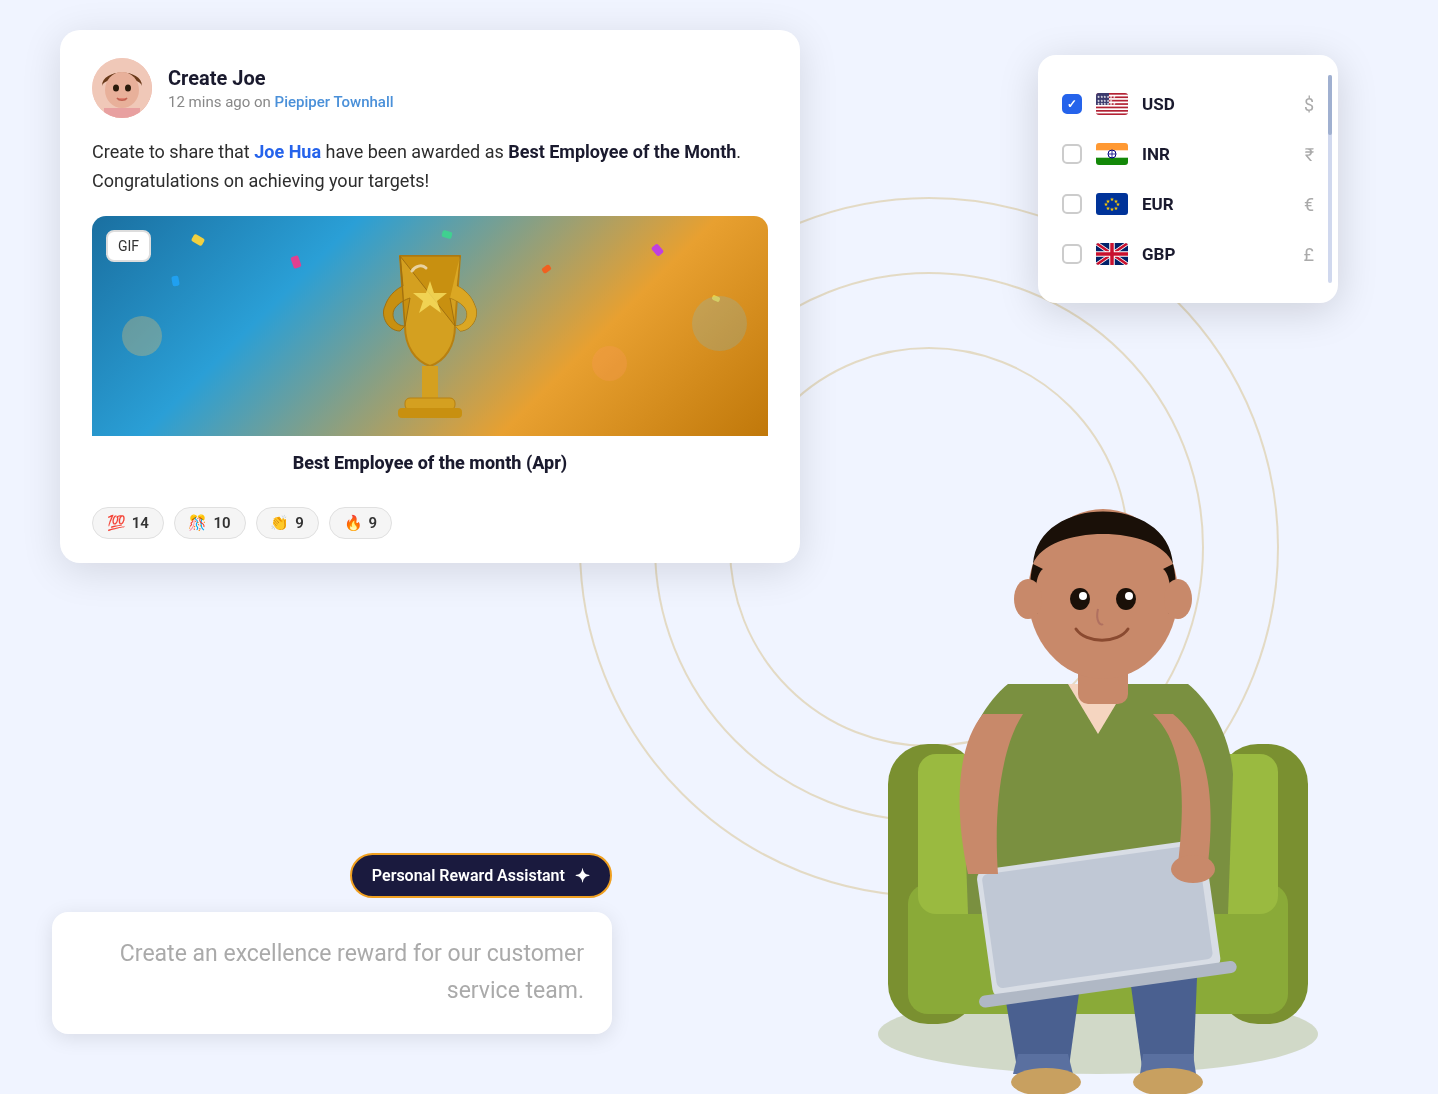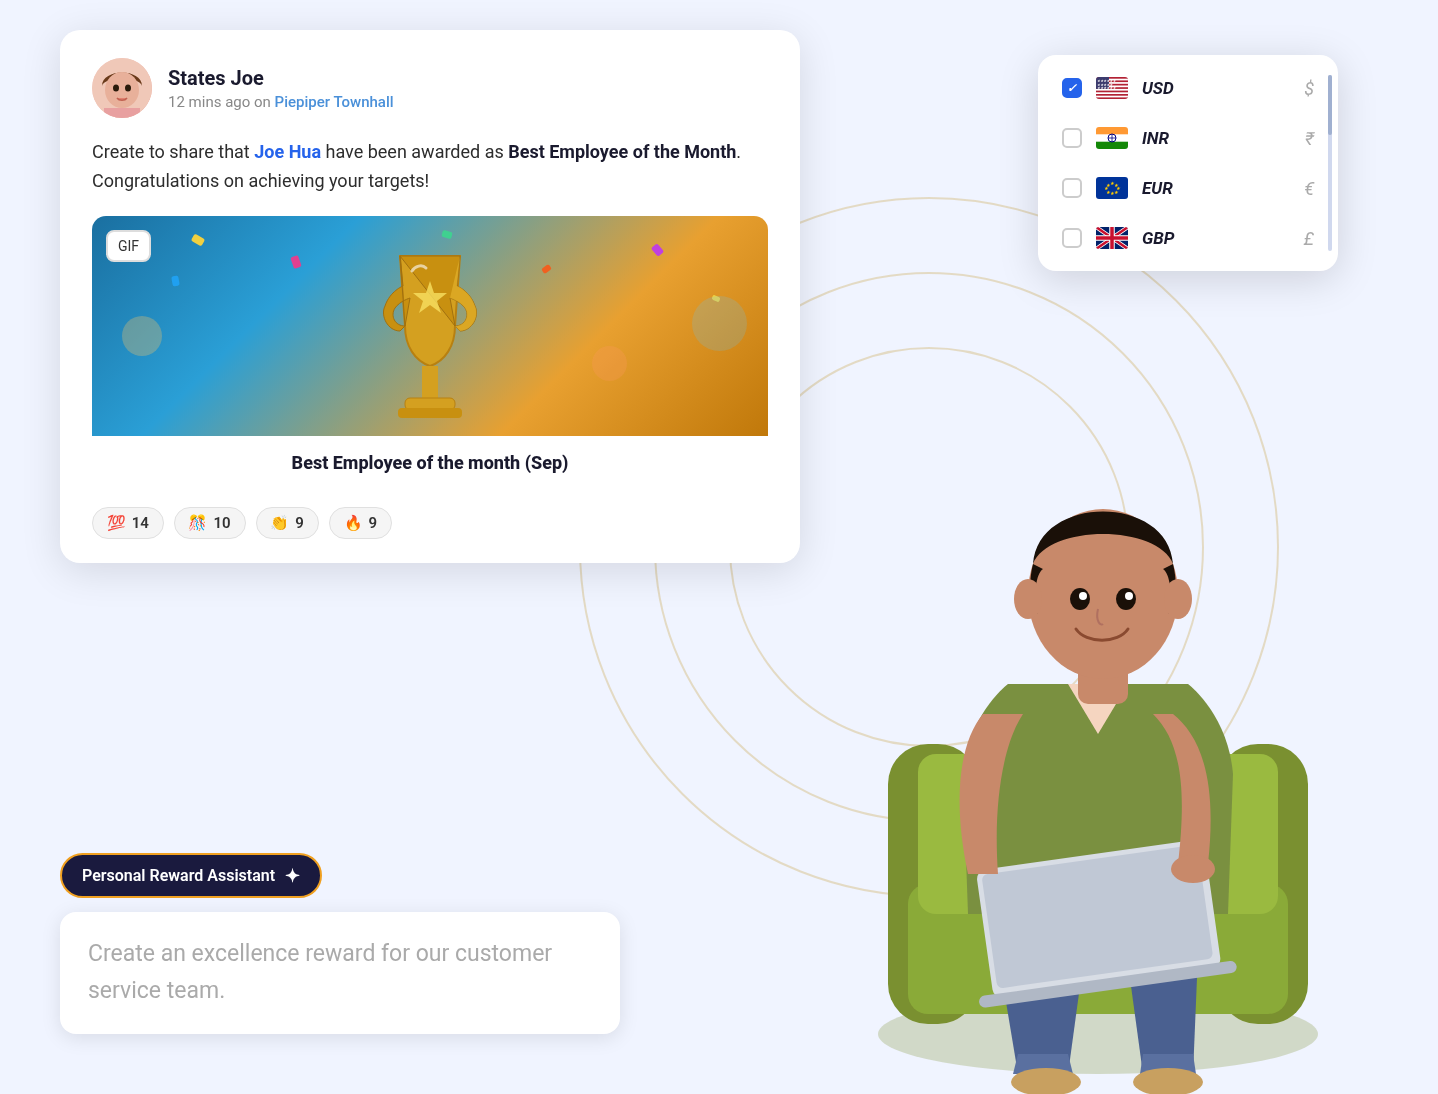--- a/index.html
+++ b/index.html
@@ -209,25 +209,24 @@
       font-size: 15px;
       color: #666;
       margin-top: 2px;
     }
     .chevron-down {
       font-size: 20px;
       color: #555;
     }
 
     .currency-list {
-      padding: 8px 0;
+      padding: 24px 0;
       max-height: 280px;
       overflow-y: auto;
       position: relative;
-      font-style: italic;
     }
 
     .currency-list::-webkit-scrollbar {
       width: 5px;
     }
     .currency-list::-webkit-scrollbar-thumb {
       background: #c0c8e0;
       border-radius: 3px;
     }
 
@@ -300,23 +299,24 @@
       right: 50px;
       width: 580px;
       height: 780px;
       z-index: 5;
     }
 
     
     .assistant-card {
       position: absolute;
       bottom: 60px;
-      left: 60px;
+      left: 52px;
       width: 560px;
       z-index: 15;
+      text-align: right;
     }
 
     .assistant-badge {
       display: inline-flex;
       align-items: center;
       gap: 10px;
       background: #1a1a3e;
       color: white;
       border-radius: 30px;
       padding: 10px 20px;
@@ -429,21 +429,21 @@
 
           <ellipse cx="24" cy="30" rx="3" ry="3.5" fill="#2a1a0a"></ellipse>
           <ellipse cx="36" cy="30" rx="3" ry="3.5" fill="#2a1a0a"></ellipse>
 
           <path d="M25 40 C27 43 33 43 35 40" stroke="#c06050" stroke-width="1.5" fill="#e08070"></path>
 
           <rect x="12" y="50" width="36" height="15" fill="#e8a0a0" rx="0"></rect>
         </svg>
       </div>
       <div>
-        <div class="post-author-name">States Joe</div>
+        <div class="post-author-name">Create Joe</div>
         <div class="post-time">
           <span>12 mins ago on</span>
           <span class="channel-link">Piepiper Townhall</span>
         </div>
       </div>
     </div>
 
     <div class="post-text">
       <span>Create to share that </span><span class="highlight-name">Joe Hua</span><span> have been awarded as </span><span class="highlight-bold">Best Employee of the Month</span><span>. Congratulations on achieving your targets!</span>
     </div>
@@ -475,21 +475,21 @@
 
           <polygon points="80,45 84,57 97,57 87,65 91,77 80,69 69,77 73,65 63,57 76,57" fill="#f8e060" opacity="0.8"></polygon>
 
           <path d="M62 35 C65 30 72 28 76 32" stroke="white" stroke-width="3" fill="none" opacity="0.6" stroke-linecap="round"></path>
         </svg>
 
         <div style="position:absolute;top:100px;left:30px;width:40px;height:40px;background:rgba(255,200,100,0.3);border-radius:50%;"></div>
         <div style="position:absolute;top:80px;left:600px;width:55px;height:55px;background:rgba(100,200,255,0.2);border-radius:50%;"></div>
         <div style="position:absolute;top:130px;left:500px;width:35px;height:35px;background:rgba(255,150,100,0.25);border-radius:50%;"></div>
       </div>
-      <div class="trophy-label">Best Employee of the month (Sep)</div>
+      <div class="trophy-label">Best Employee of the month (Apr)</div>
     </div>
 
     <div class="reactions">
       <div class="reaction-pill">
         <span>💯</span>
         <span>14</span>
       </div>
       <div class="reaction-pill">
         <span>🎊</span>
         <span>10</span>

